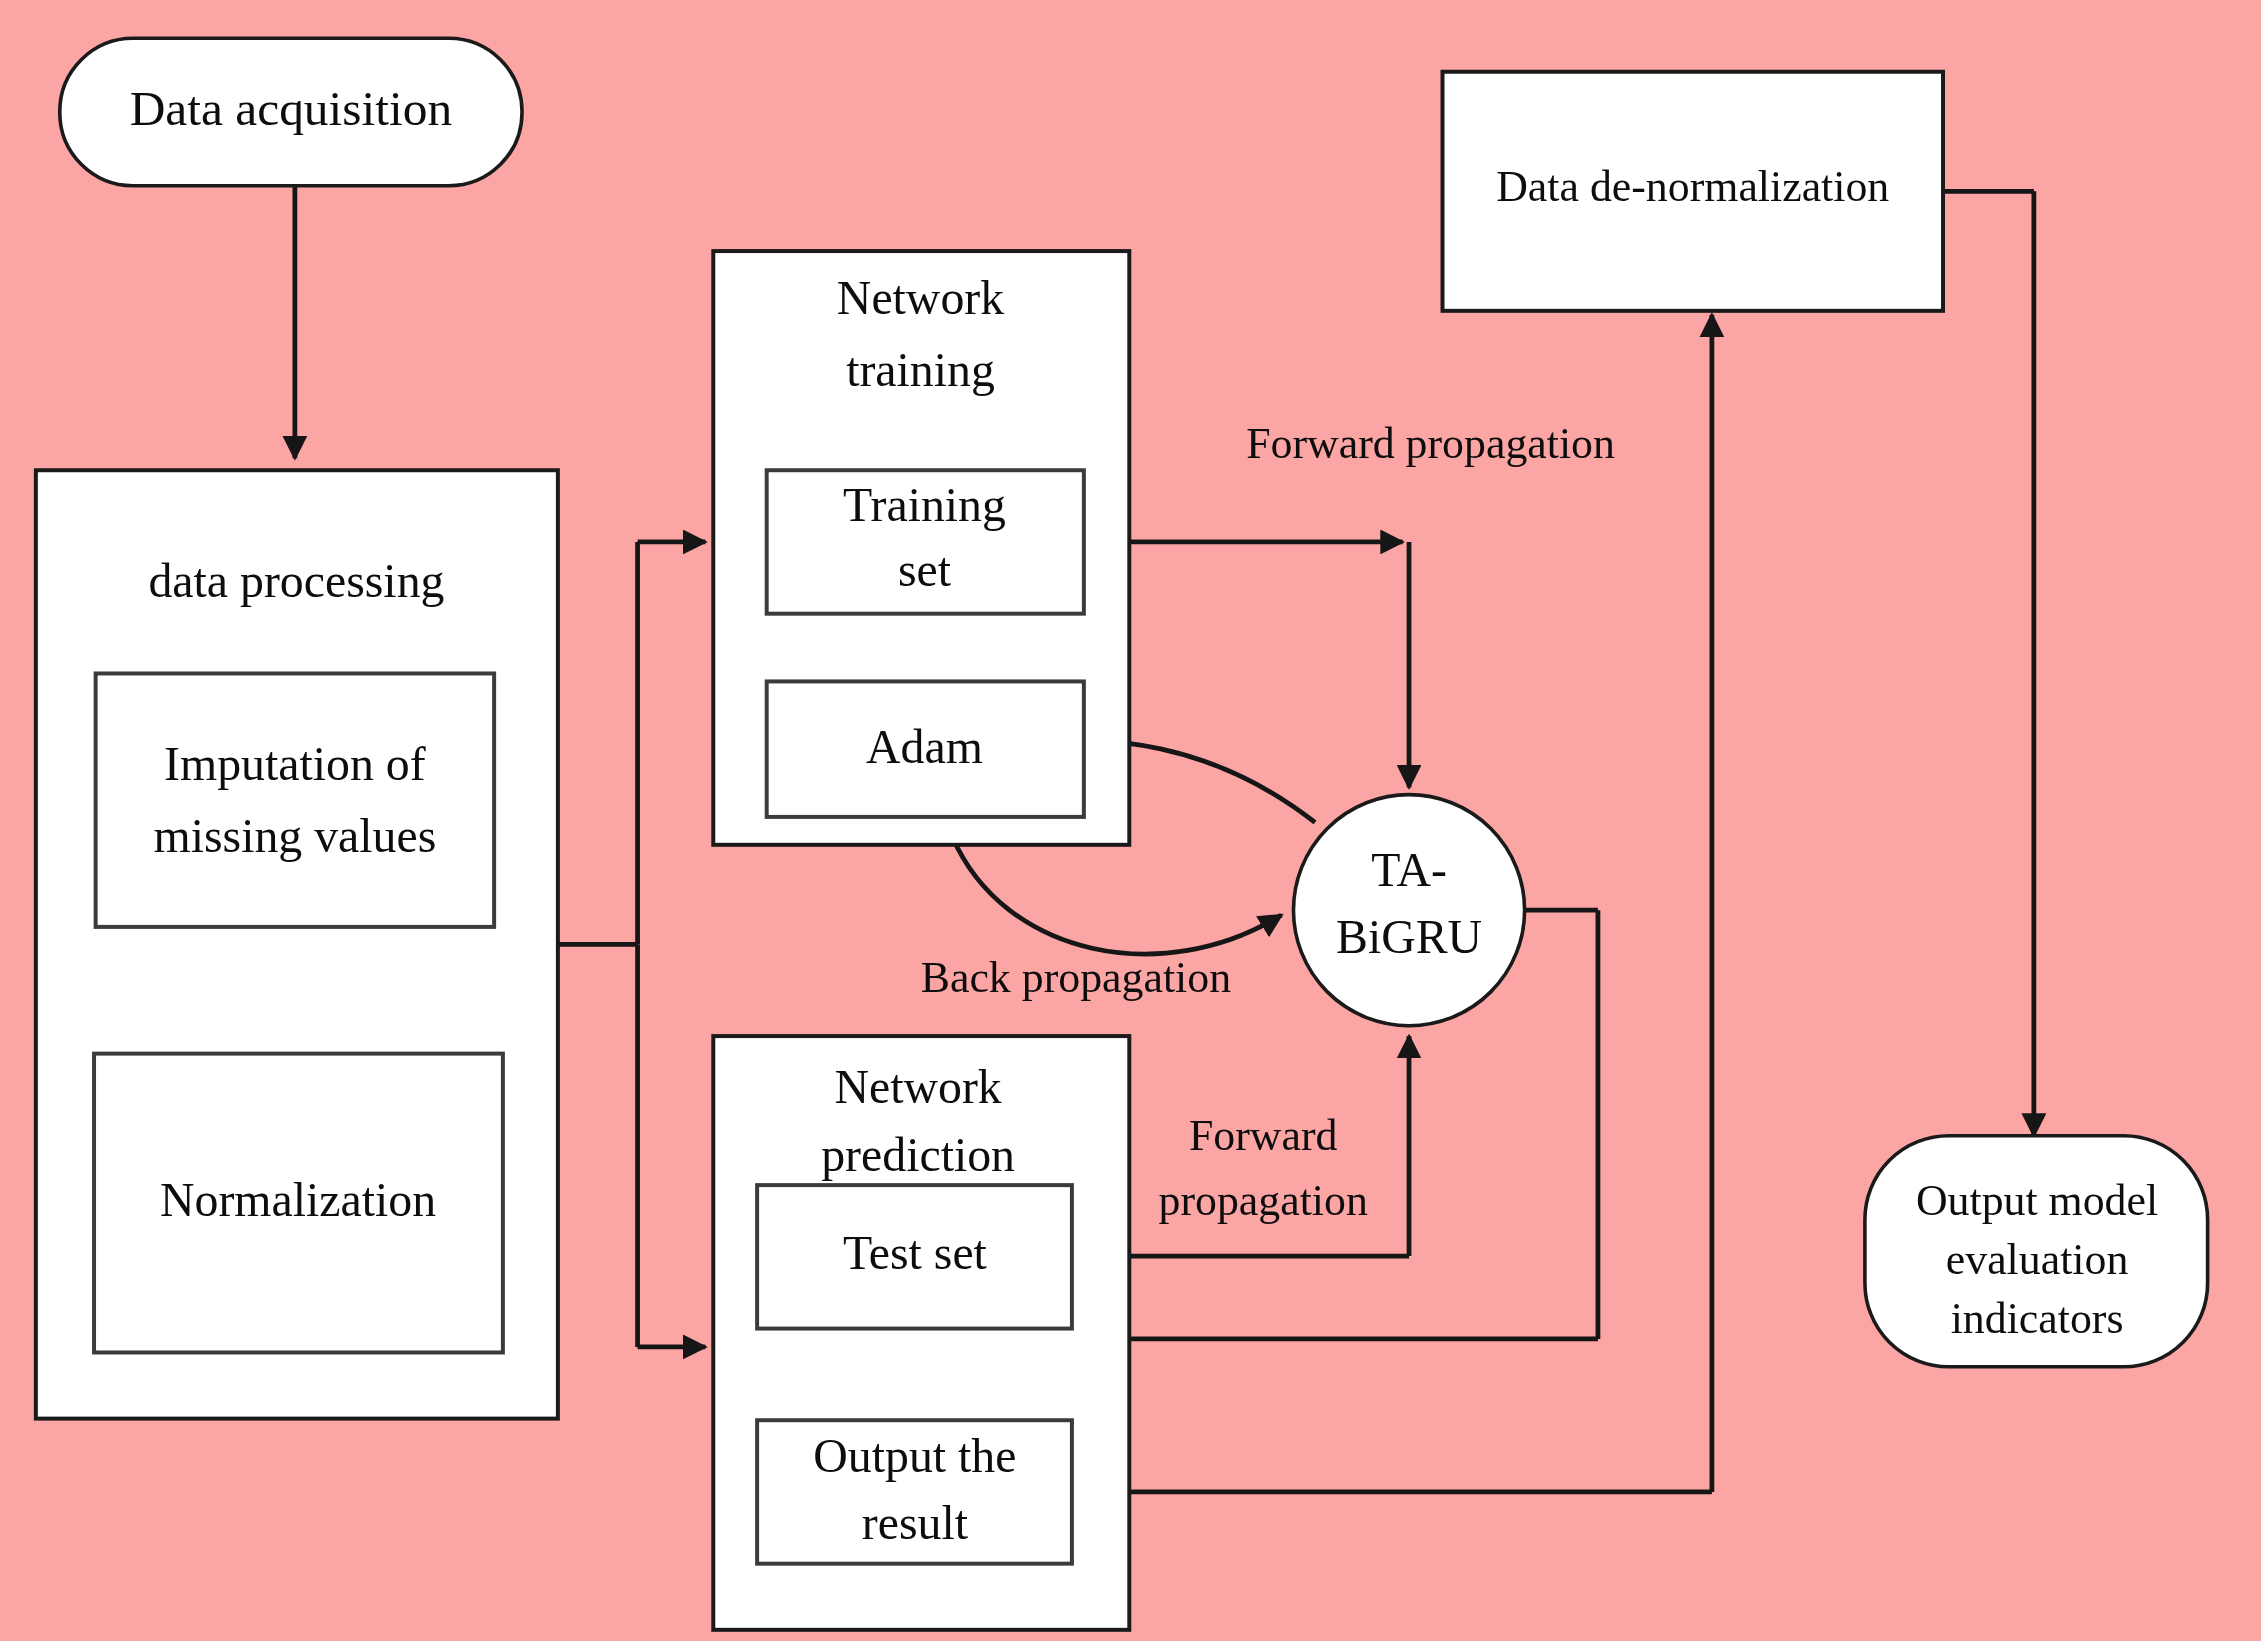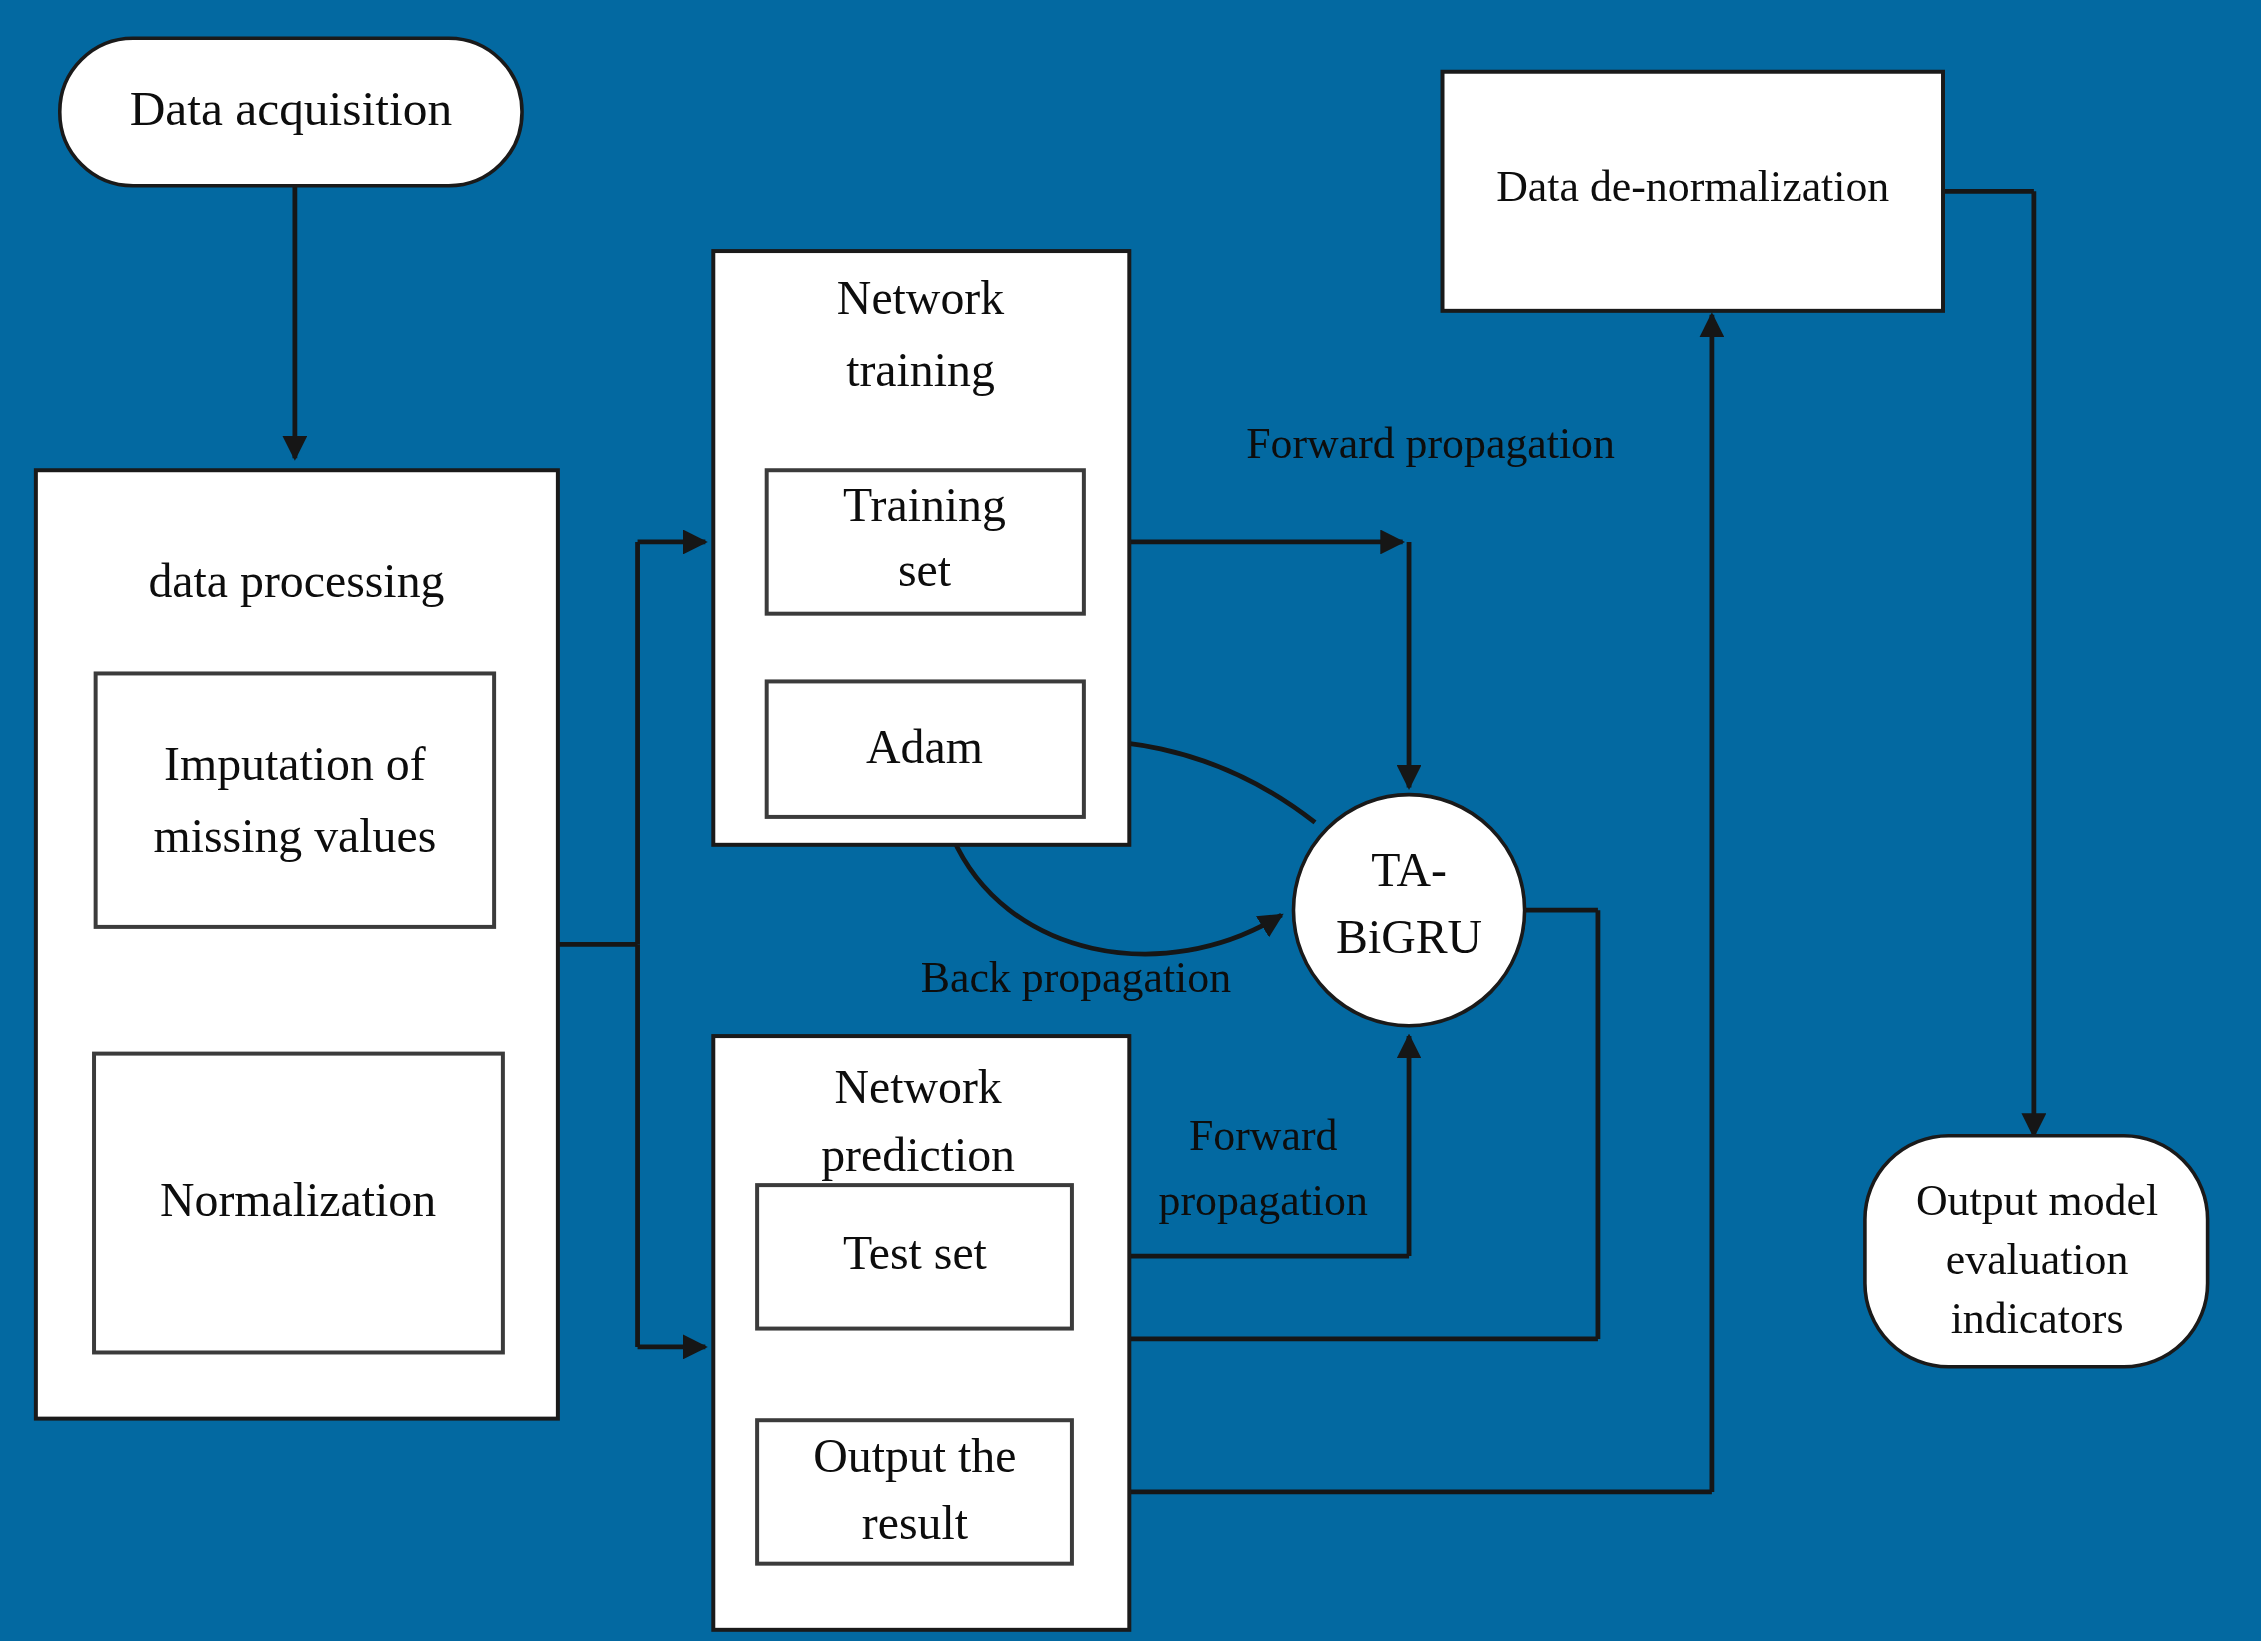--- a/index.html
+++ b/index.html
@@ -4,21 +4,21 @@
 <style>
   html, body {
     margin: 0;
     padding: 0;
     background: #ffffff;
   }
   #canvas-wrap {
     position: relative;
     width: 2261px;
     height: 1641px;
-    background: #0369a1;
+    background: #fca5a5;
     overflow: hidden;
   }
   svg.flow {
     position: absolute;
     left: 0;
     top: 0;
     width: 2261px;
     height: 1641px;
     display: block;
   }

